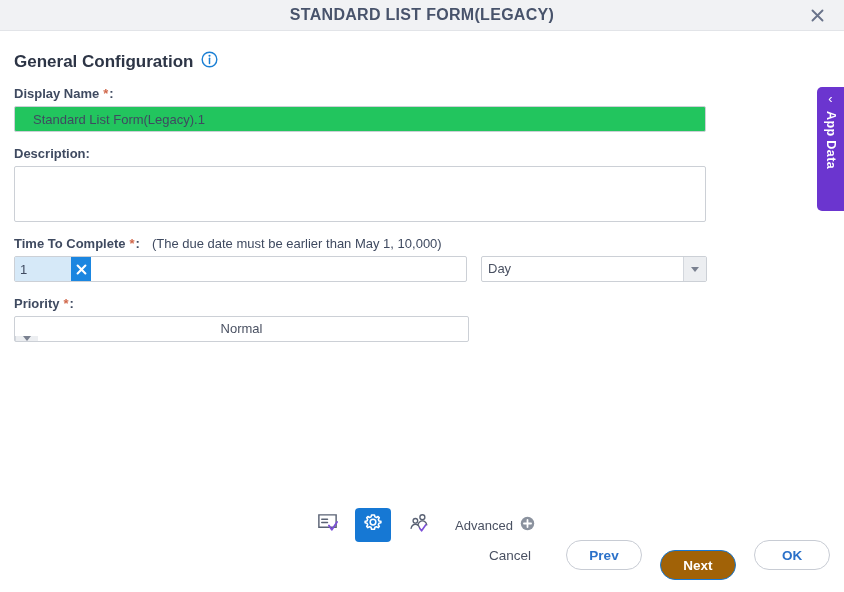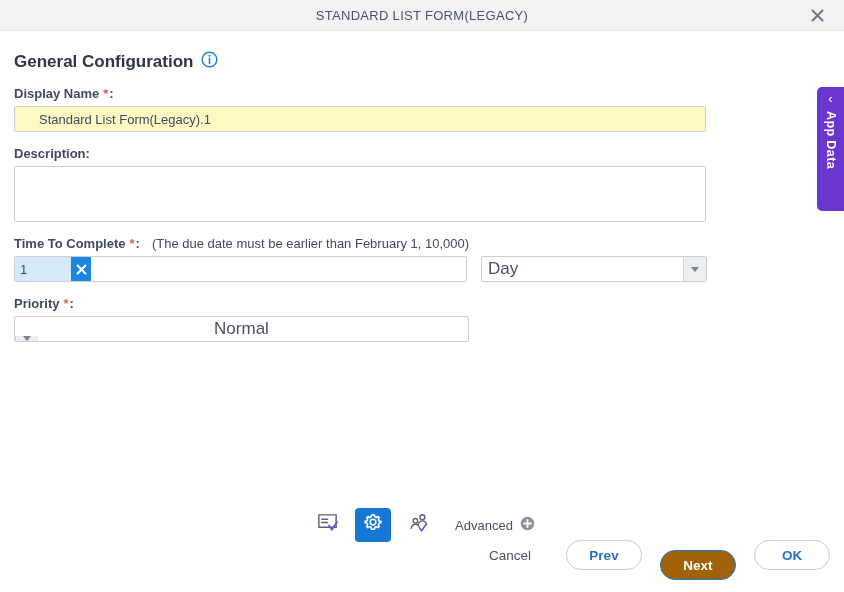--- a/index.html
+++ b/index.html
@@ -20,24 +20,24 @@
   .titlebar {
     height: 30px;
     background: #f1f2f4;
     border-bottom: 1px solid #e2e4e8;
     display: flex;
     align-items: center;
     justify-content: center;
     position: relative;
   }
   .titlebar-text {
-    font-size: 13px;
+    font-size: 16px;
     letter-spacing: 0.3px;
     color: #48536b;
-    font-weight: 400;
+    font-weight: 700;
   }
   .close-btn {
     position: absolute;
     right: 10px;
     top: 0;
     height: 30px;
     width: 34px;
     display: flex;
     align-items: center;
     justify-content: center;
@@ -87,25 +87,25 @@
     color: #3f4a60;
     font-size: 13px;
   }
 
   .txt-input {
     box-sizing: border-box;
     width: 692px;
     height: 26px;
     border: 1px solid #ccd0d6;
     border-radius: 2px;
-    background: #fef9c3;
+    background: #22c55e;
     font-family: "Liberation Sans", sans-serif;
     font-size: 13px;
     color: #3f4a60;
-    padding: 2px 24px;
+    padding: 2px 18px;
     outline: none;
     display: block;
   }
   .field-block { margin-bottom: 14px; }
 
   .txt-area {
     box-sizing: border-box;
     width: 692px;
     height: 56px;
     border: 1px solid #ccd0d6;
@@ -166,21 +166,21 @@
     height: 26px;
     border: 1px solid #ccd0d6;
     border-radius: 2px;
     background: #fff;
     display: flex;
     align-items: center;
     position: relative;
   }
   .sel-value {
     flex: 1 1 auto;
-    font-size: 17px;
+    font-size: 13px;
     color: #4a5162;
     padding: 0 6px;
     line-height: 24px;
     white-space: nowrap;
     overflow: hidden;
   }
   .sel-arrow {
     width: 22px;
     align-self: stretch;
     background: #eceef1;
@@ -345,21 +345,21 @@
       <span class="label-colon">:</span>
     </div>
     <textarea class="txt-area" style=""></textarea>
   </div>
 
   <div class="field-block">
     <div class="field-label">
       <span>Time To Complete</span>
       <span class="req">*</span>
       <span class="label-colon">:</span>
-      <span class="hint">(The due date must be earlier than February 1, 10,000)</span>
+      <span class="hint">(The due date must be earlier than May 1, 10,000)</span>
     </div>
     <div class="ttc-row">
       <div class="ttc-input-wrap">
         <input class="ttc-num" type="text" value="1" style="">
         <div class="ttc-clear">
           <span>
             <svg width="13" height="13" viewBox="0 0 13 13">
               <path d="M2.6 2.6 L10.4 10.4 M10.4 2.6 L2.6 10.4" stroke="#ffffff" stroke-width="2.1" stroke-linecap="round"></path>
             </svg>
           </span>

